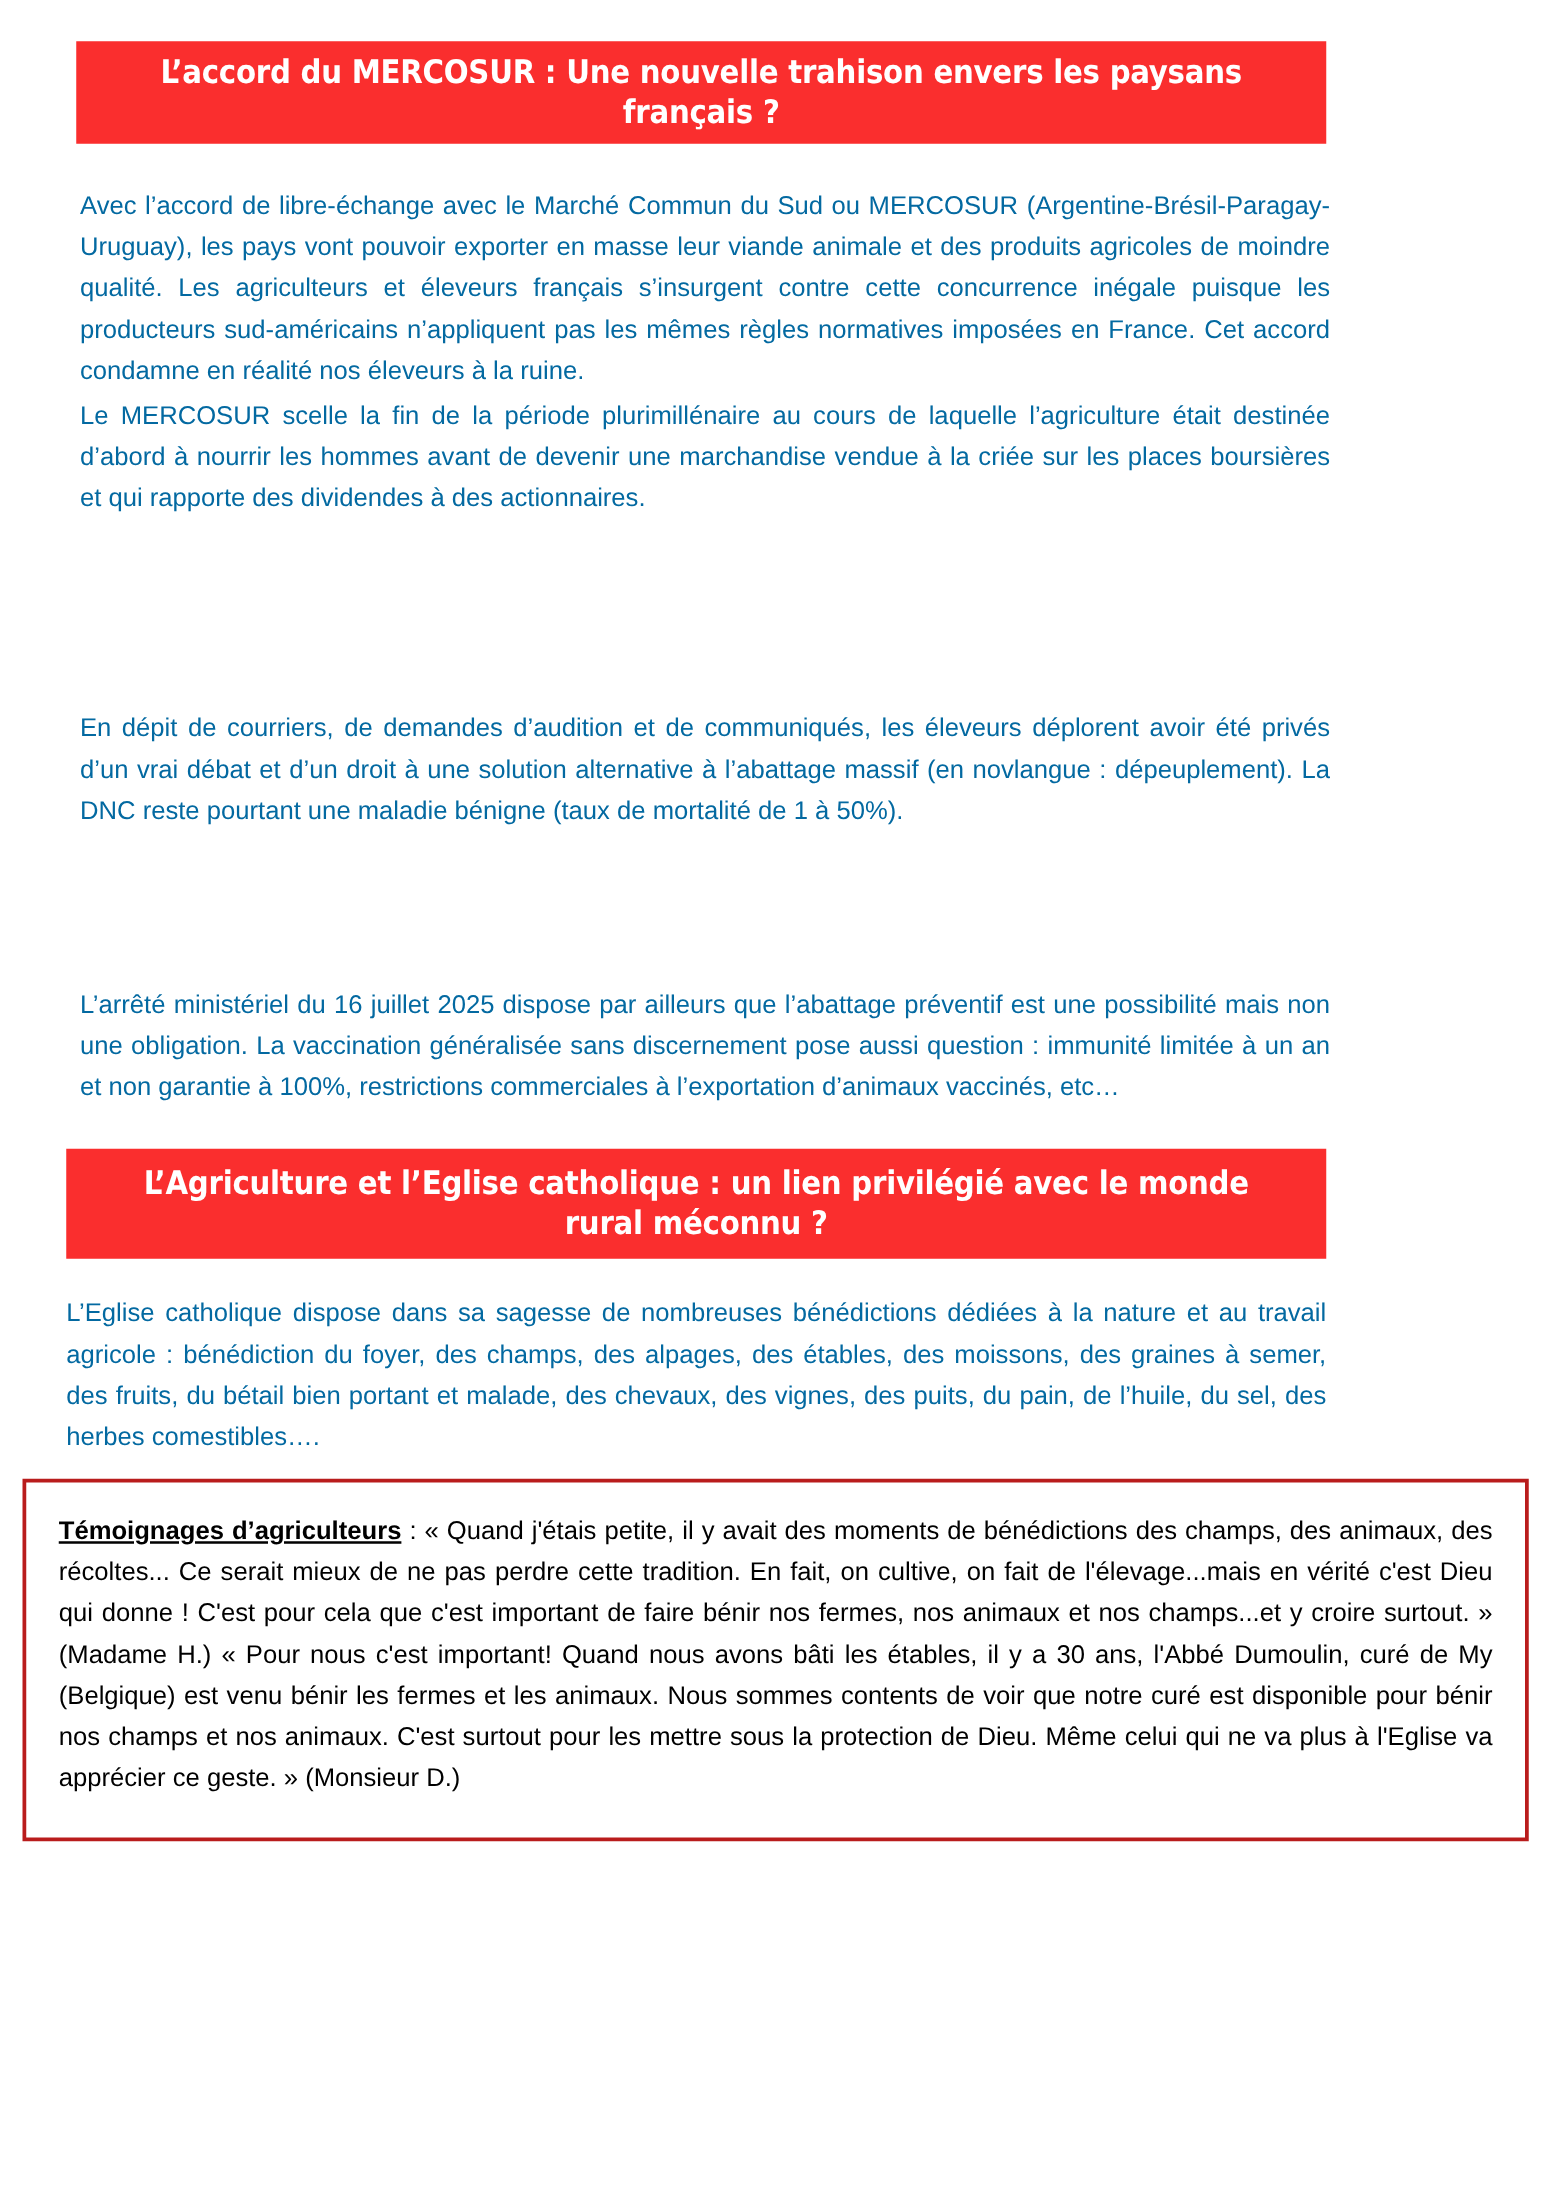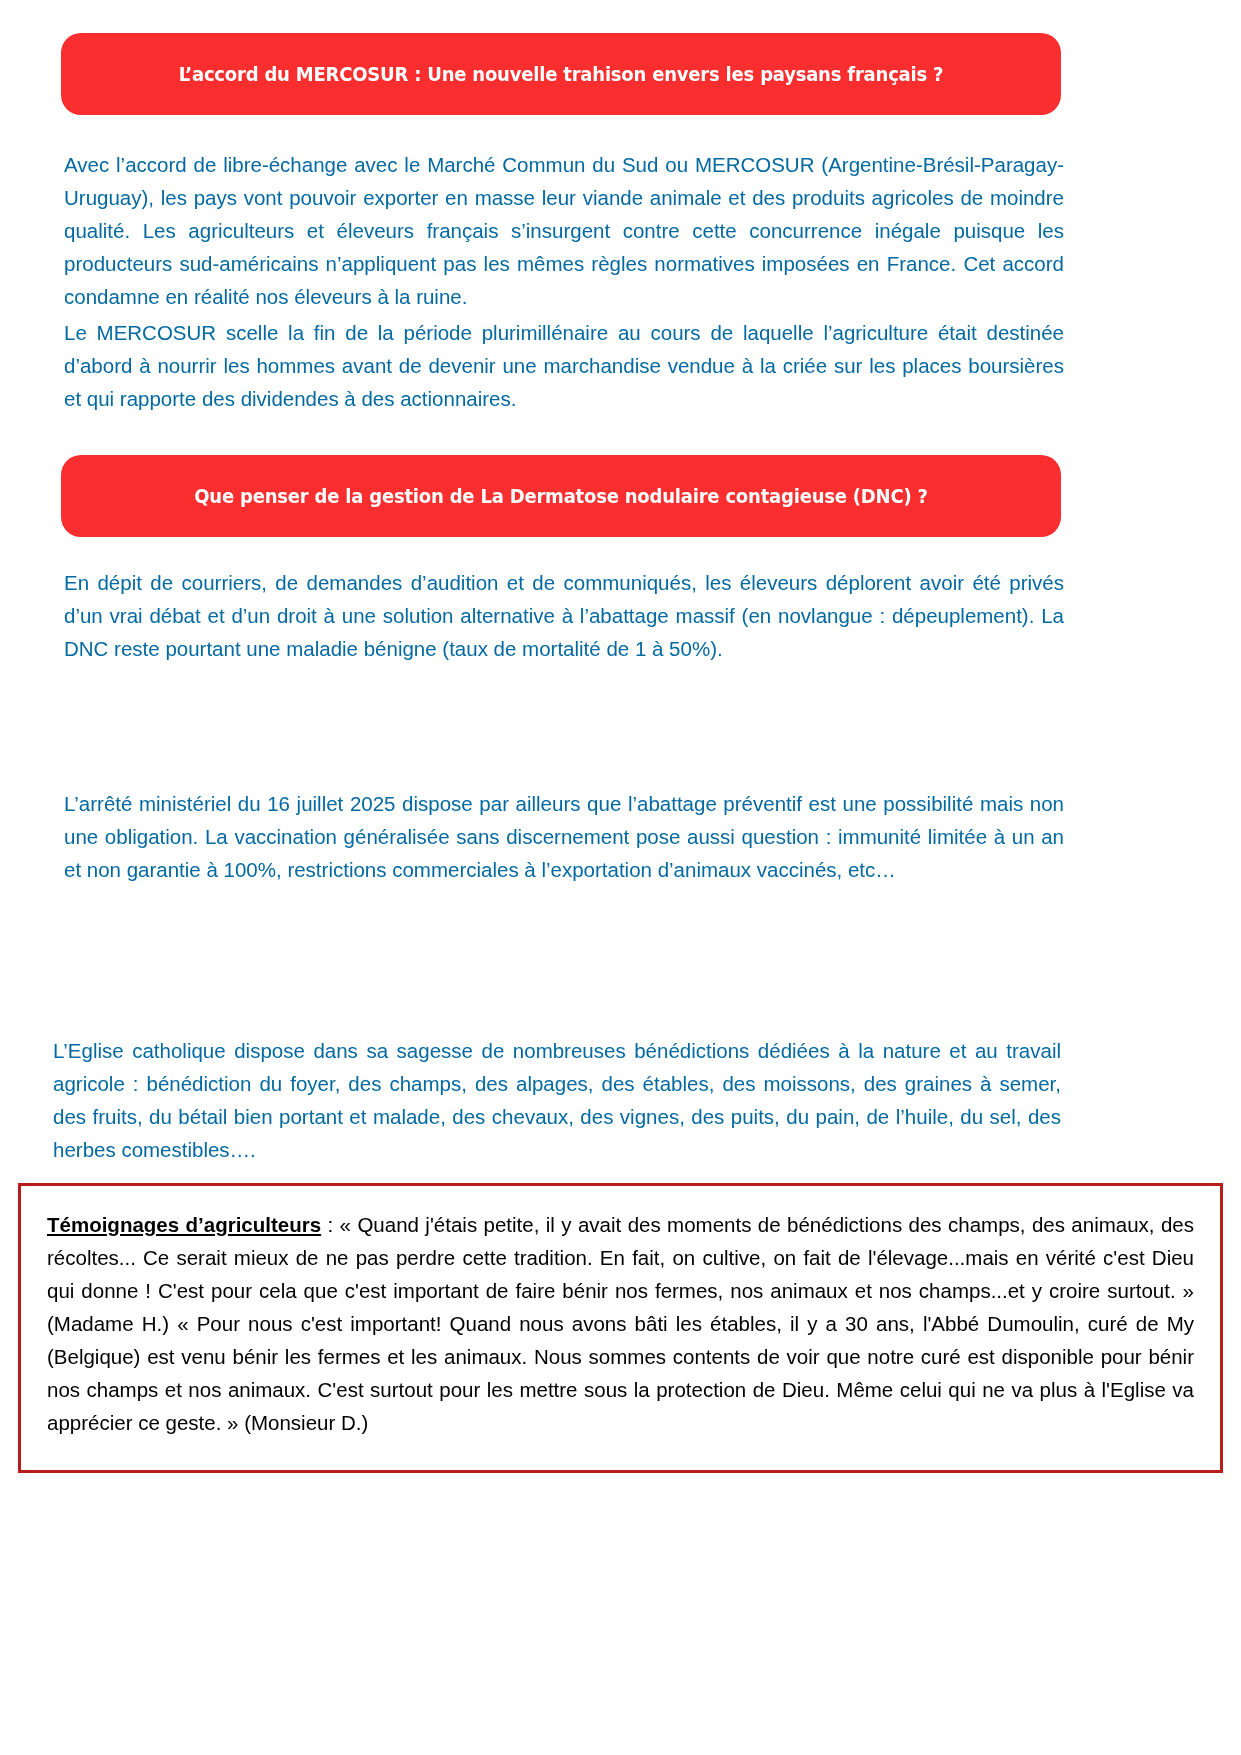--- a/index.html
+++ b/index.html
@@ -22,30 +22,29 @@
     box-sizing: border-box;
     padding: 0;
     position: relative;
   }
   
   .banner {
     background: #FA2E2E;
     color: #ffffff;
     font-family: "DejaVu Sans Condensed", "Liberation Sans Narrow", "Liberation Sans", sans-serif;
     font-weight: bold;
-    font-size: 20px;
+    font-size: 26px;
     letter-spacing: -0.2px;
     text-align: center;
     display: flex;
     align-items: center;
     justify-content: center;
     box-sizing: border-box;
     padding: 6px 14px;
     line-height: 1.25;
-    border-radius: 20px;
   }
   .banner-1 {
     position: absolute;
     left: 61px;
     top: 33px;
     width: 1000px;
     height: 82px;
   }
   .banner-2 {
     position: absolute;
@@ -113,27 +112,27 @@
 <body>
 
 <div class="page">
 
   <div class="banner banner-1">L’accord du MERCOSUR : Une nouvelle trahison envers les paysans français ?</div>
 
   <div class="para" id="p-mercosur-1">Avec l’accord de libre-échange avec le Marché Commun du Sud ou MERCOSUR (Argentine-Brésil-Paragay-Uruguay), les pays vont pouvoir exporter en masse leur viande animale et des produits agricoles de moindre qualité. Les agriculteurs et éleveurs français s’insurgent contre cette concurrence inégale puisque les producteurs sud-américains n’appliquent pas les mêmes règles normatives  imposées en France. Cet accord condamne en réalité nos éleveurs à la ruine.</div>
 
   <div class="para last-left" id="p-mercosur-2">Le MERCOSUR scelle la fin de la période plurimillénaire au cours de laquelle l’agriculture était destinée d’abord à nourrir les hommes avant de devenir une marchandise vendue à la criée sur les places boursières et qui rapporte des dividendes à des actionnaires.</div>
 
-  <div class="banner banner-2">Que penser de la gestion de La Dermatose nodulaire contagieuse (DNC) ?</div>
 
   <div class="para last-left" id="p-dnc-1">En dépit de courriers, de demandes d’audition et de communiqués, les éleveurs déplorent avoir été privés d’un vrai débat et d’un droit à une solution alternative à l’abattage massif (en novlangue : dépeuplement). La DNC reste pourtant une maladie bénigne (taux de mortalité de 1 à 50%).</div>
 
 
   <div class="para last-left" id="p-dnc-3">L’arrêté ministériel du 16 juillet 2025 dispose par ailleurs que l’abattage préventif est une possibilité mais non une obligation. La vaccination généralisée sans discernement pose aussi question : immunité limitée à un an et non garantie à 100%, restrictions commerciales à l’exportation d’animaux vaccinés, etc…</div>
 
+  <div class="banner banner-3">L’Agriculture et l’Eglise catholique : un lien privilégié avec le monde rural méconnu ?</div>
 
   <div class="para last-left" id="p-eglise-1">L’Eglise catholique dispose dans sa sagesse de nombreuses bénédictions dédiées à la nature et au travail agricole : bénédiction du foyer, des champs, des alpages, des étables, des moissons, des graines à semer, des fruits, du bétail bien portant et malade, des chevaux, des vignes, des puits, du pain, de l’huile, du sel, des herbes comestibles….</div>
 
   <div class="testimony-box">
     <p class="testimony-text"><span class="t-label">Témoignages d’agriculteurs</span><span> : « Quand j'étais petite, il y avait des moments de bénédictions des champs, des animaux, des récoltes... Ce serait mieux de ne pas perdre cette tradition. En fait, on cultive, on fait de l'élevage...mais en vérité c'est Dieu qui donne ! C'est pour cela que c'est important de faire bénir nos fermes, nos animaux et nos champs...et y croire surtout. » (Madame H.) « Pour nous c'est important! Quand nous avons bâti les étables, il y a 30 ans, l'Abbé Dumoulin, curé de My (Belgique) est venu bénir les fermes et les animaux. Nous sommes contents de voir que notre curé est disponible pour bénir nos champs et nos animaux. C'est surtout pour les mettre sous la protection de Dieu. Même celui qui ne va plus à l'Eglise va apprécier ce geste. » (Monsieur D.)</span></p>
   </div>
 
 </div>
 
 </body></html>

